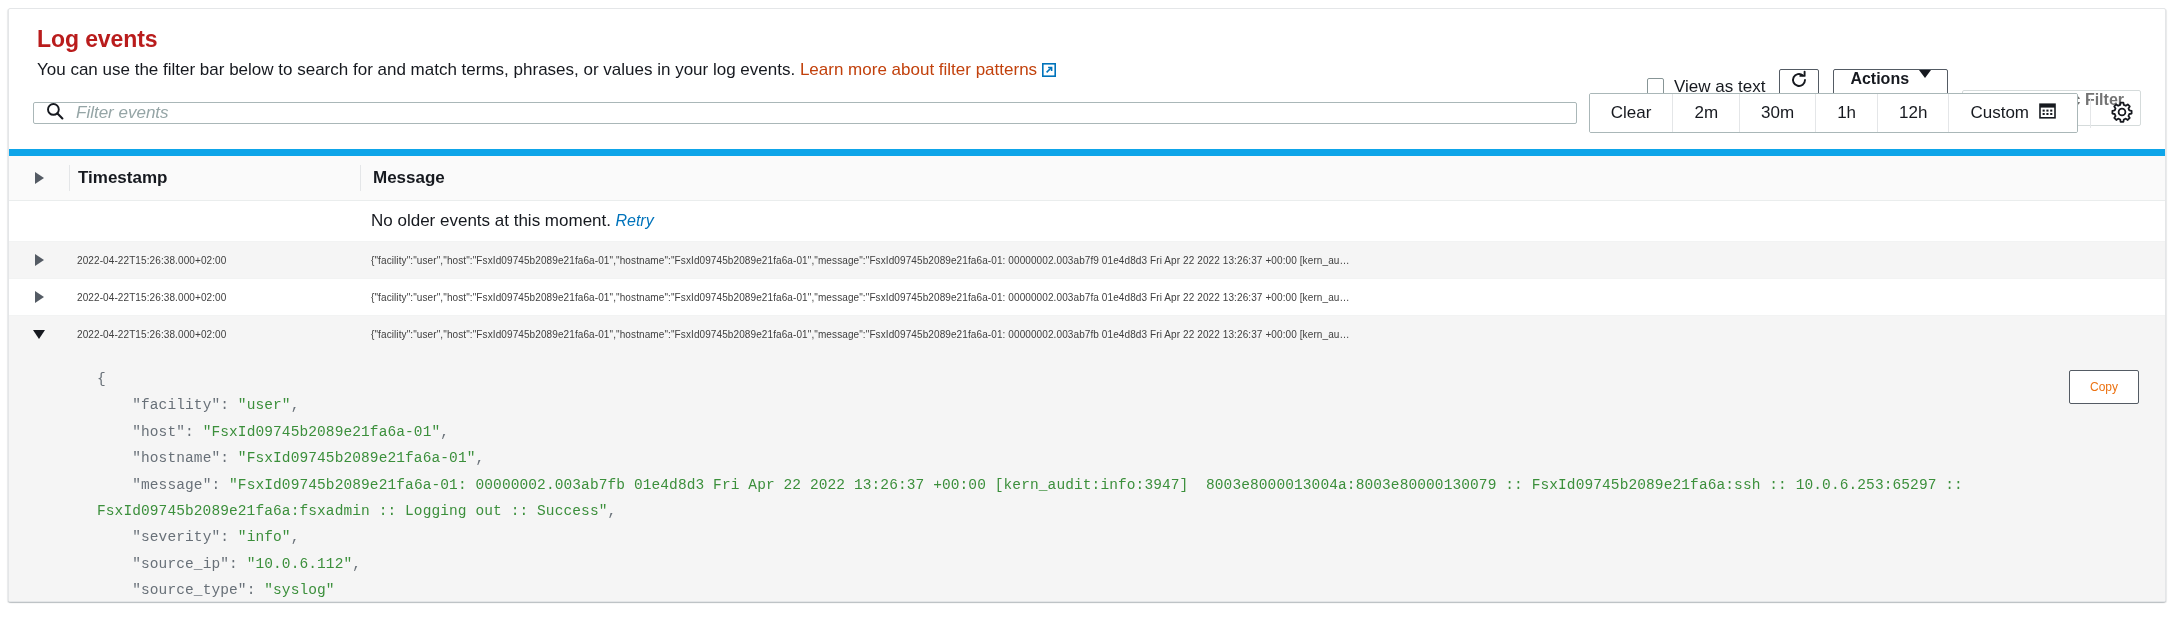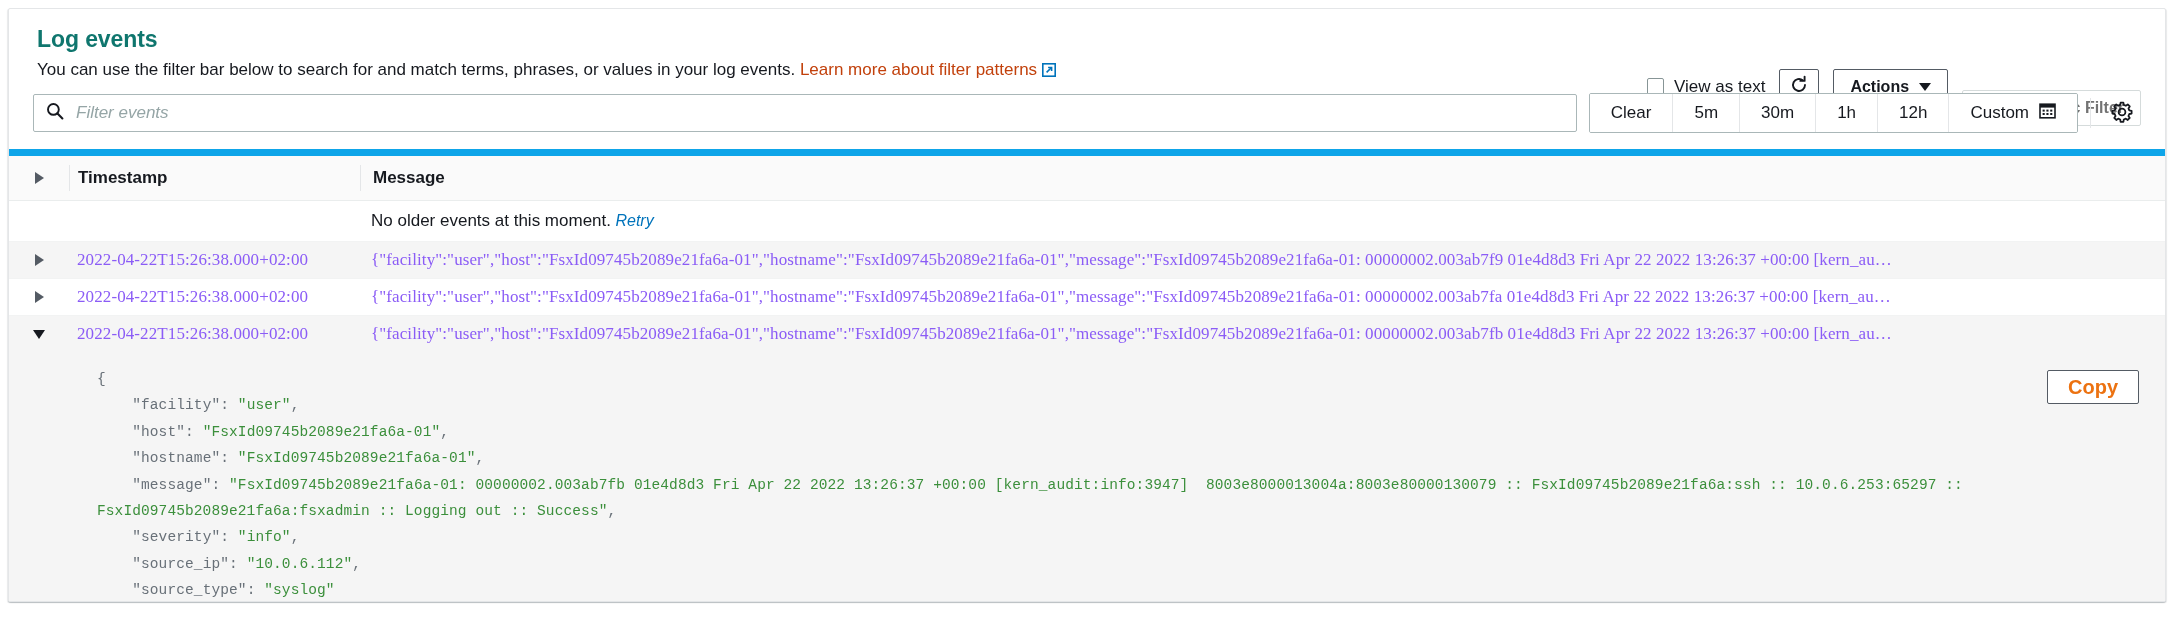--- a/index.html
+++ b/index.html
@@ -34,21 +34,21 @@
   
   .hdr {
     position: relative;
     padding: 18px 28px 0 28px;
     height: 84px;
     box-sizing: border-box;
   }
   .hdr-title {
     font-size: 23px;
     font-weight: 700;
-    color: #0f766e;
+    color: #b91c1c;
     letter-spacing: -0.1px;
     line-height: 1.1;
     margin: 0;
   }
   .hdr-sub {
     margin-top: 7px;
     font-size: 17px;
     color: #16191f;
     line-height: 1.25;
   }
@@ -95,21 +95,21 @@
     border: 1.5px solid #545b64;
     border-radius: 2px;
     background: #ffffff;
     color: #16191f;
     font-family: "Liberation Sans", sans-serif;
     font-size: 16px;
     font-weight: 700;
     padding: 0 16px;
     cursor: pointer;
     display: inline-flex;
-    align-items: center;
+    align-items: flex-start;
     justify-content: center;
     gap: 10px;
     box-sizing: border-box;
     white-space: nowrap;
   }
   .btn.icon-only { padding: 0; width: 40px; }
   .btn.disabled {
     border-color: #d5dbdb;
     color: #737373;
     cursor: default;
@@ -126,21 +126,21 @@
   
   .filter-row {
     position: relative;
     padding: 0 24px 16px 24px;
     display: flex;
     align-items: center;
     gap: 0;
   }
   .search-box {
     flex: 1 1 auto;
-    height: 38px;
+    height: 22px;
     border: 1px solid #aab7b8;
     border-radius: 2px;
     background: #fff;
     display: flex;
     align-items: center;
     padding: 0 12px;
     box-sizing: border-box;
     gap: 10px;
     min-width: 0;
   }
@@ -277,23 +277,23 @@
   .ev-row {
     display: flex;
     align-items: center;
     height: 36px;
     border-top: 1px solid #f2f3f3;
     cursor: pointer;
   }
   .ev-row.odd { background: #f5f5f5; }
   .ev-row.even { background: #ffffff; }
   .mono {
-    font-family: Liberation Serif, serif;
-    font-size: 17px;
-    color: #8b5cf6;
+    font-family: Liberation Sans, sans-serif;
+    font-size: 10px;
+    color: #404040;
     white-space: nowrap;
     overflow: hidden;
     text-overflow: ellipsis;
     letter-spacing: 0.1px;
   }
 
   
   .json-panel {
     position: relative;
     background: #f5f5f5;
@@ -318,22 +318,22 @@
     position: absolute;
     right: 26px;
     top: 18px;
     height: 34px;
     padding: 0 20px;
     border: 1.5px solid #545b64;
     border-radius: 2px;
     background: #ffffff;
     color: #ec7211;
     font-family: "Liberation Sans", sans-serif;
-    font-size: 20px;
-    font-weight: 700;
+    font-size: 12px;
+    font-weight: 400;
     cursor: pointer;
   }
 </style>
 </head>
 <body>
 
 <div id="app">
   <div class="panel">
 
     <div class="hdr">
@@ -372,21 +372,21 @@
       <div class="search-box">
         <span><svg width="18" height="18" viewBox="0 0 18 18">
               <circle cx="7.4" cy="7.4" r="5.4" fill="none" stroke="#16191f" stroke-width="1.9"></circle>
               <path d="M11.5 11.5 L16.4 16.4" stroke="#16191f" stroke-width="2.1" stroke-linecap="round"></path>
             </svg></span>
         <input class="search-input" type="text" placeholder="Filter events" style="">
       </div>
 
       <div class="range-group">
         <button class="range-btn">Clear</button>
-        <button class="range-btn">5m</button>
+        <button class="range-btn">2m</button>
         <button class="range-btn">30m</button>
         <button class="range-btn">1h</button>
         <button class="range-btn">12h</button>
         <button class="range-btn">
           <span>Custom</span>
           <span><svg width="17" height="17" viewBox="0 0 17 17">
                 <rect x="1" y="2.2" width="15" height="13.6" fill="none" stroke="#16191f" stroke-width="1.6"></rect>
                 <rect x="1" y="2.2" width="15" height="3.4" fill="#16191f"></rect>
                 <rect x="3.6" y="7.6" width="2.1" height="2" fill="#16191f"></rect>
                 <rect x="7.4" y="7.6" width="2.1" height="2" fill="#16191f"></rect>

